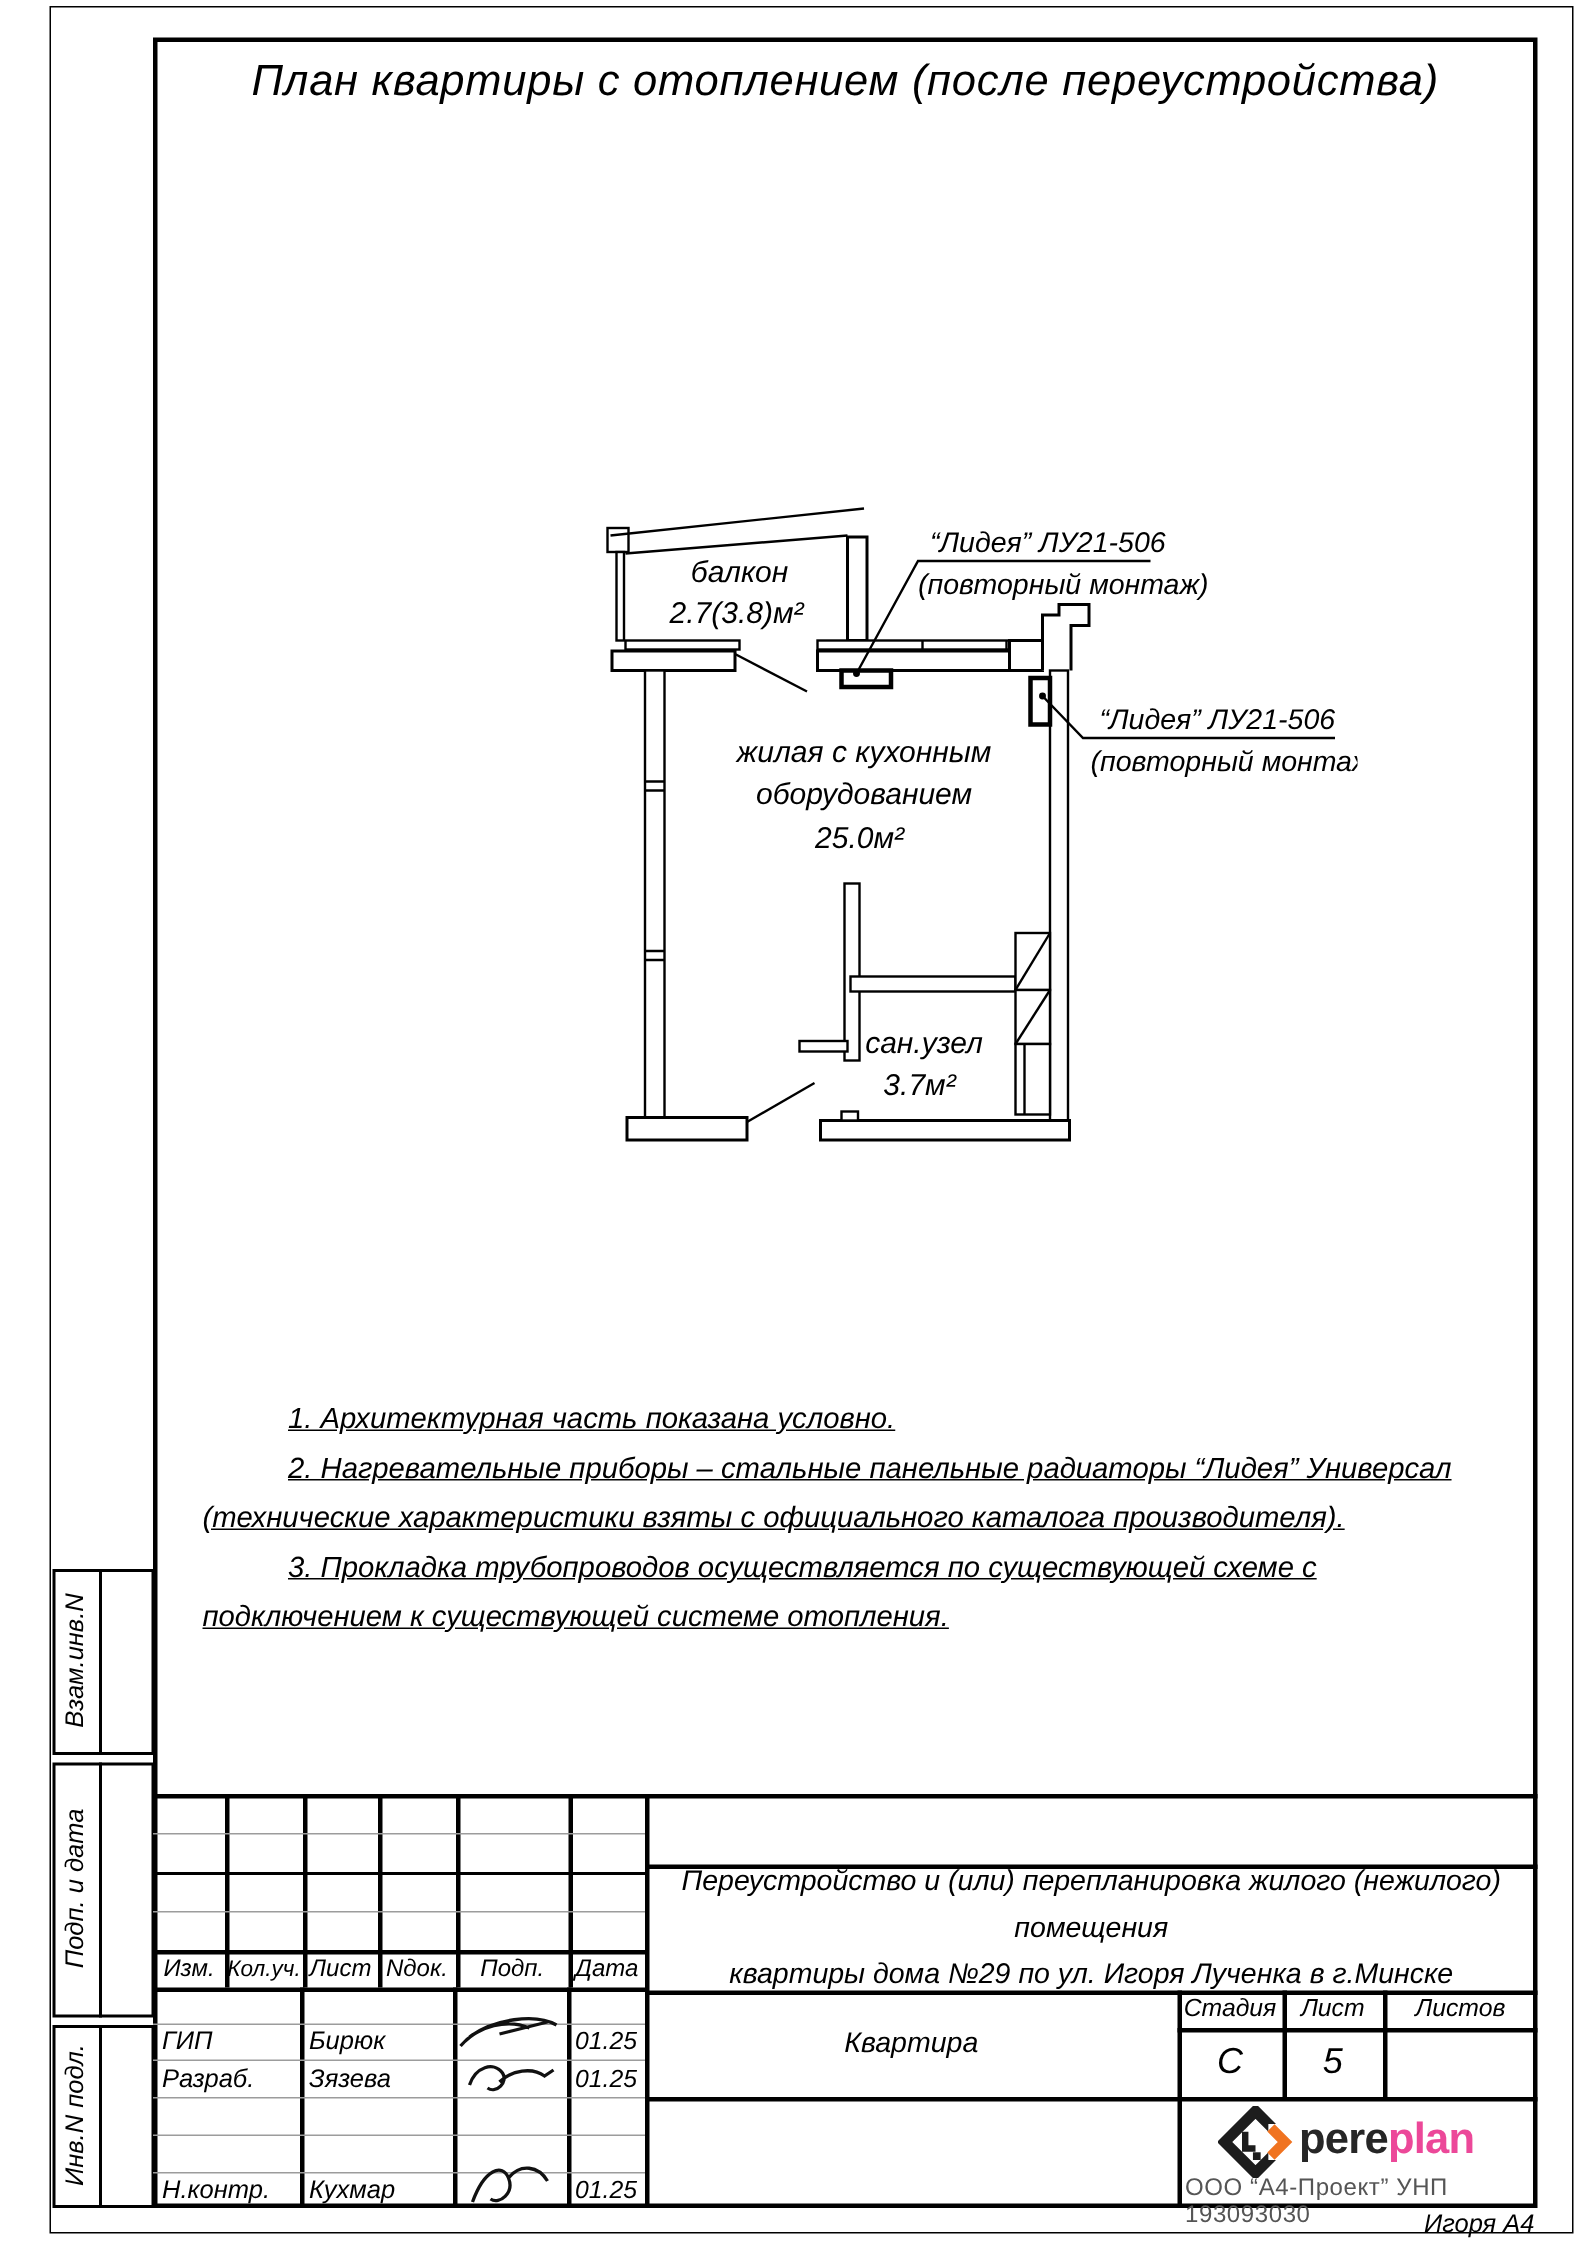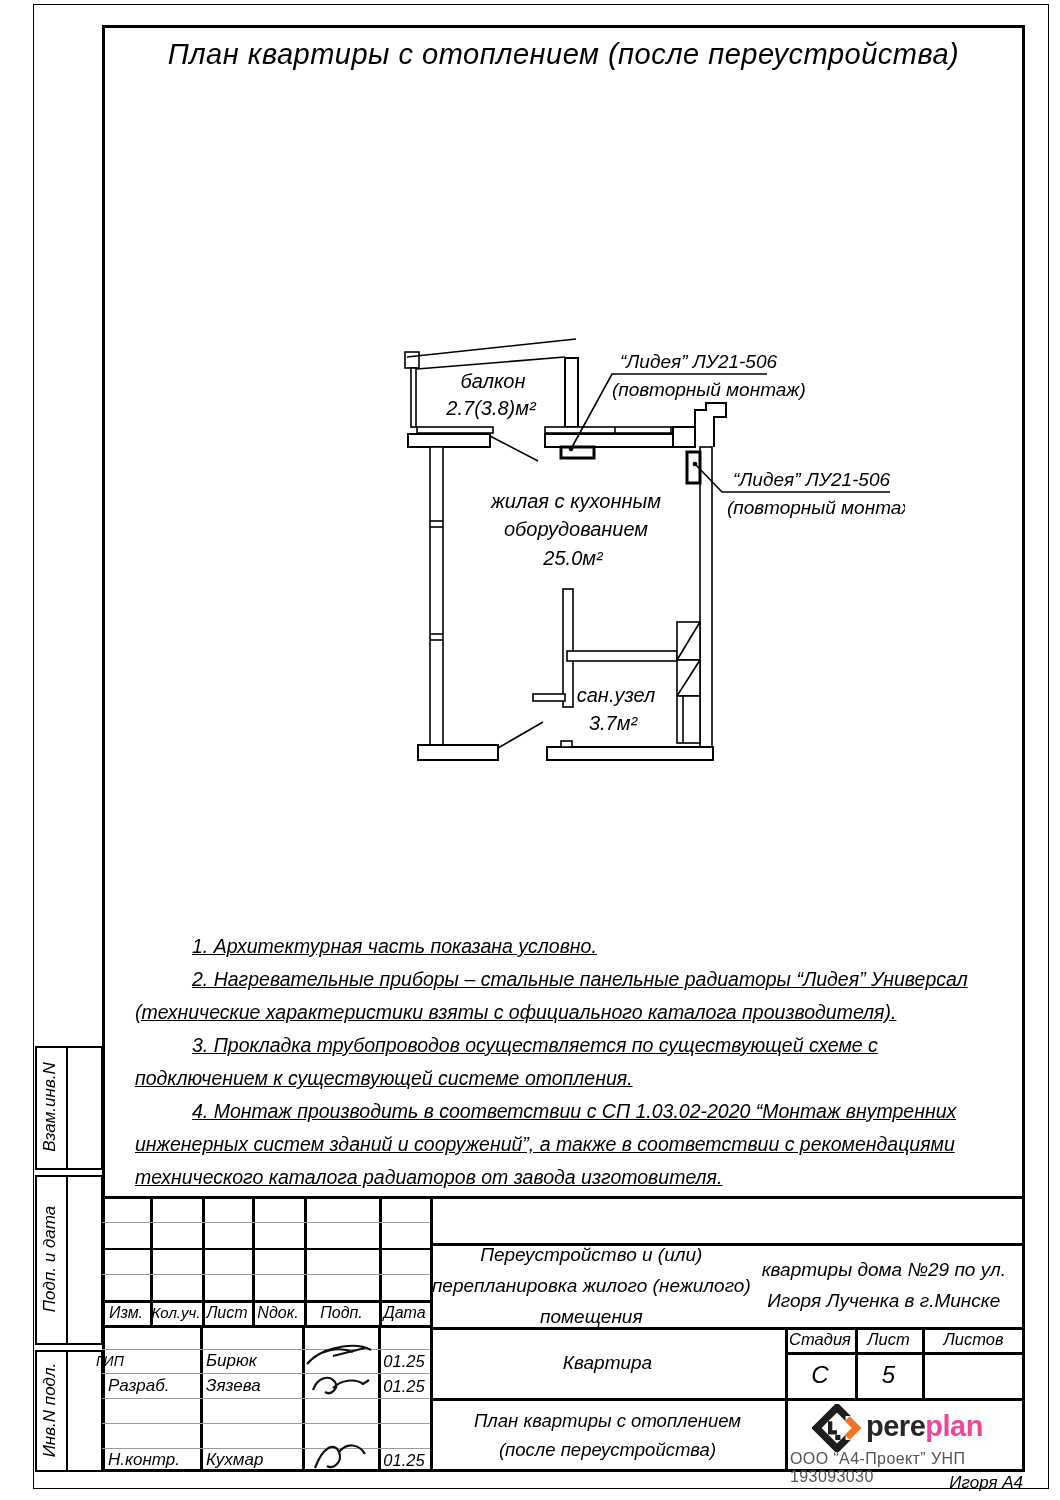--- a/index.html
+++ b/index.html
@@ -108,21 +108,20 @@
       <text x="612" y="396" font-size="19">(повторный монтаж)</text>
       <text x="733" y="486" font-size="19">“Лидея” ЛУ21-506</text>
       <text x="727" y="514" font-size="19">(повторный монтаж)</text>
     </g>
   </svg>
 
   <div class="notes">
     <p>1. Архитектурная часть показана условно.</p>
     <p>2. Нагревательные приборы – стальные панельные радиаторы “Лидея” Универсал (технические характеристики взяты с официального каталога производителя).</p>
     <p>3. Прокладка трубопроводов осуществляется по существующей схеме с подключением к существующей системе отопления.</p>
-    <p>4. Монтаж производить в соответствии с СП 1.03.02-2020 “Монтаж внутренних инженерных систем зданий и сооружений”, а также в соответствии с рекомендациями технического каталога радиаторов от завода изготовителя.</p>
   </div>
 
   <div class="sidebar-box" style="left:35px;top:1046px;width:68px;height:124px"></div>
   <div class="vmid" style="left:66px;top:1046px;height:124px"></div>
   <div class="vtext" style="left:40px;top:1168px;width:122px">Взам.инв.N</div>
 
   <div class="sidebar-box" style="left:35px;top:1175px;width:68px;height:170px"></div>
   <div class="vmid" style="left:66px;top:1175px;height:170px"></div>
   <div class="vtext" style="left:40px;top:1343px;width:168px">Подп. и дата</div>
 
@@ -165,21 +164,21 @@
     <div class="hthin" style="left:102px;top:1448px;width:328px"></div>
   </div>
 
   <div class="cell" style="left:102px;top:1301px;width:48px;height:23px;font-size:16px">Изм.</div>
   <div class="cell" style="left:150px;top:1301px;width:52px;height:23px;font-size:15px">Кол.уч.</div>
   <div class="cell" style="left:202px;top:1301px;width:50px;height:23px;font-size:16px">Лист</div>
   <div class="cell" style="left:252px;top:1301px;width:52px;height:23px;font-size:16px">Nдок.</div>
   <div class="cell" style="left:304px;top:1301px;width:75px;height:23px;font-size:16px">Подп.</div>
   <div class="cell" style="left:379px;top:1301px;width:51px;height:23px;font-size:16px">Дата</div>
 
-  <div class="cell-left" style="left:96px;top:1350px;width:90px;height:22px;font-size:14px">ГИП</div>
+  <div class="cell-left" style="left:108px;top:1350px;width:90px;height:22px;font-size:17px">ГИП</div>
   <div class="cell-left" style="left:206px;top:1350px;width:94px;height:22px;font-size:17px">Бирюк</div>
   <div class="cell" style="left:378px;top:1350px;width:52px;height:22px;font-size:16.5px">01.25</div>
 
   <div class="cell-left" style="left:108px;top:1375px;width:90px;height:22px;font-size:17px">Разраб.</div>
   <div class="cell-left" style="left:206px;top:1375px;width:94px;height:22px;font-size:17px">Зязева</div>
   <div class="cell" style="left:378px;top:1375px;width:52px;height:22px;font-size:16.5px">01.25</div>
 
   <div class="cell-left" style="left:108px;top:1449px;width:90px;height:22px;font-size:17px">Н.контр.</div>
   <div class="cell-left" style="left:206px;top:1449px;width:94px;height:22px;font-size:17px">Кухмар</div>
   <div class="cell" style="left:378px;top:1449px;width:52px;height:22px;font-size:16.5px">01.25</div>
@@ -187,38 +186,34 @@
   <svg class="abs" style="left:303px;top:1340px" width="74" height="32">
     <path d="M4,24 C16,10 36,6 50,12 M10,18 C26,6 54,2 68,10 M30,16 L62,8" stroke="#111" stroke-width="2.2" fill="none"></path>
   </svg>
   <svg class="abs" style="left:305px;top:1370px" width="70" height="30">
     <path d="M8,20 C12,8 24,4 30,12 C34,18 26,26 20,22 M28,18 C36,10 50,8 58,14 L64,10" stroke="#111" stroke-width="2.2" fill="none"></path>
   </svg>
   <svg class="abs" style="left:305px;top:1438px" width="70" height="36">
     <path d="M10,30 C18,8 30,4 34,14 C38,24 28,32 22,28 M34,14 C42,4 54,6 60,16" stroke="#111" stroke-width="2.2" fill="none"></path>
   </svg>
 
-  <div class="cell" style="left:423px;top:1247px;width:585px;height:76px;flex-direction:row;font-size:19px;line-height:31px">
+  <div class="cell" style="left:435px;top:1247px;width:585px;height:76px;flex-direction:column;font-size:19px;line-height:31px">
     <div>Переустройство и (или) перепланировка жилого (нежилого) помещения</div>
     <div>квартиры дома №29 по ул. Игоря Лученка в г.Минске</div>
   </div>
 
   <div class="cell" style="left:430px;top:1327px;width:355px;height:71px;font-size:19px">Квартира</div>
 
   <div class="cell" style="left:786px;top:1328px;width:68px;height:23px;font-size:16.5px">Стадия</div>
   <div class="cell" style="left:856px;top:1328px;width:65px;height:23px;font-size:16.5px">Лист</div>
   <div class="cell" style="left:923px;top:1328px;width:101px;height:23px;font-size:16.5px">Листов</div>
   <div class="cell" style="left:786px;top:1352px;width:68px;height:46px;font-size:24px">С</div>
   <div class="cell" style="left:856px;top:1352px;width:65px;height:46px;font-size:24px">5</div>
   <div class="cell" style="left:923px;top:1352px;width:101px;height:46px;font-size:24px"></div>
 
-  <div class="cell" style="left:430px;top:1398px;width:355px;height:74px;flex-direction:column;font-size:18.5px;line-height:29px">
-    <div>План квартиры с отоплением</div>
-    <div>(после переустройства)</div>
-  </div>
 
   <svg class="abs" style="left:812px;top:1404px" width="50" height="48" viewBox="0 0 56 56">
     <path d="M28,4 L52,28 L28,52 L4,28 Z" stroke="#1d1d1d" stroke-width="8.5" fill="none"></path>
     <rect x="38" y="14" width="20" height="28" fill="#ffffff"></rect>
     <path d="M20,20 L20,33 L28,33" stroke="#1d1d1d" stroke-width="5" fill="none"></path>
     <rect x="26" y="36" width="6" height="6" fill="#1d1d1d"></rect>
     <path d="M40,17 L51,28 L40,39" stroke="#F07320" stroke-width="8" fill="none"></path>
   </svg>
   <div class="abs logo-word" style="left:866px;top:1408px"><span style="color:#262626">pere</span><span style="color:#ec4899">plan</span></div>
   <div class="abs logo-sub" style="left:790px;top:1450px;width:235px">ООО “А4-Проект” УНП 193093030</div>

